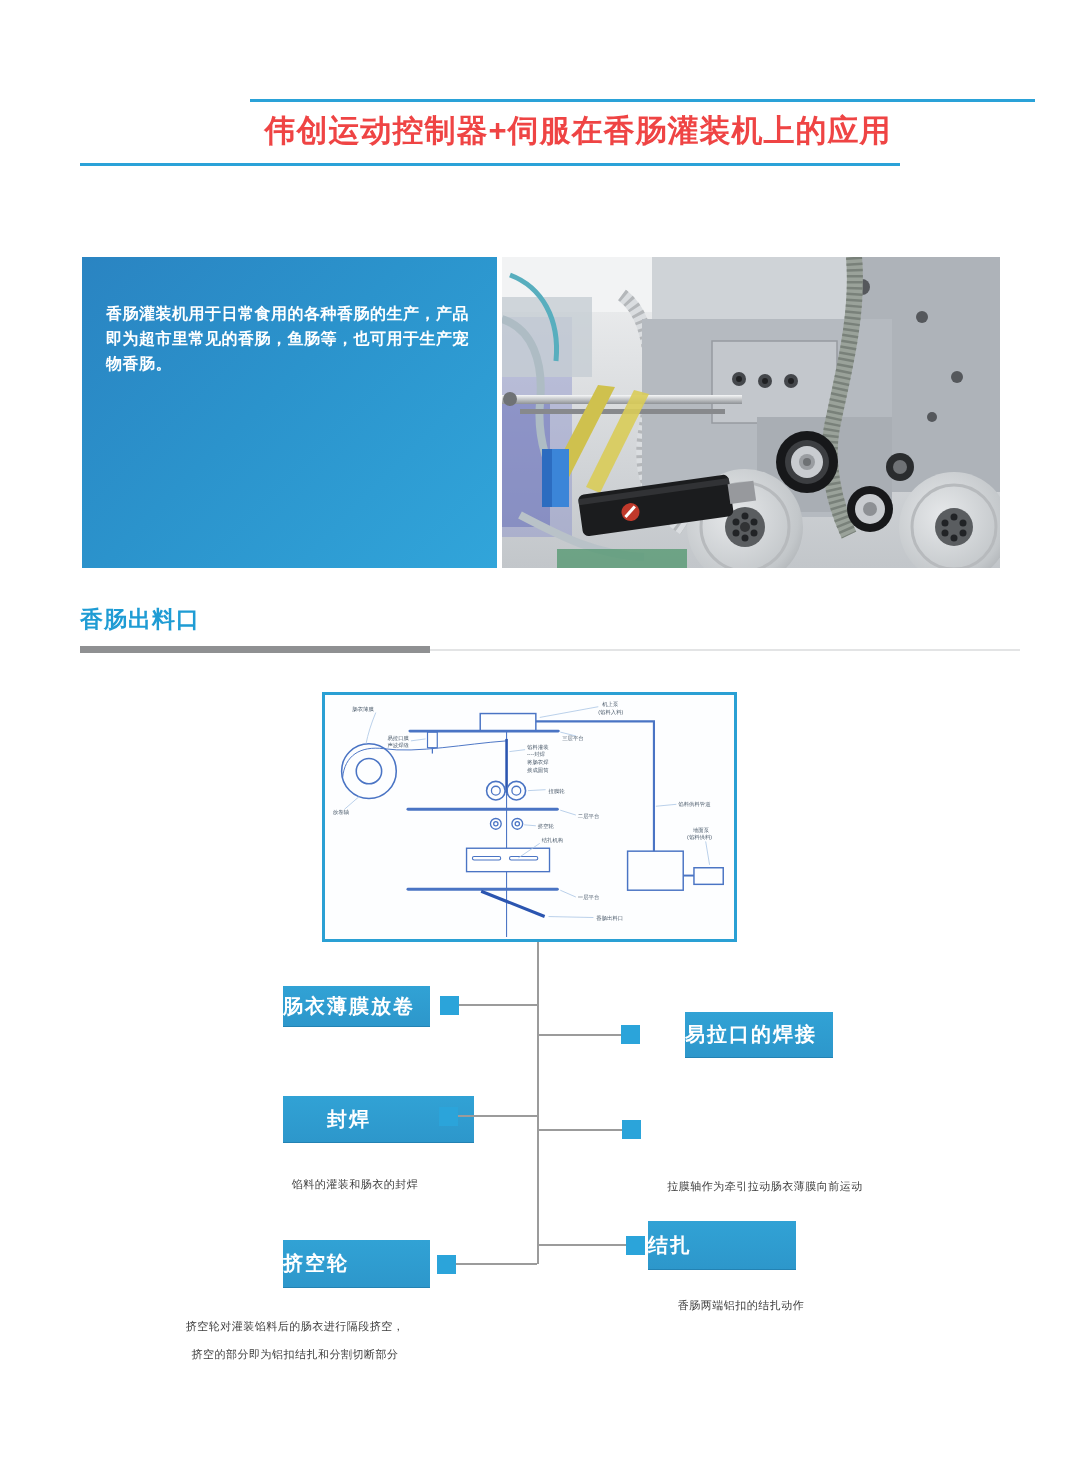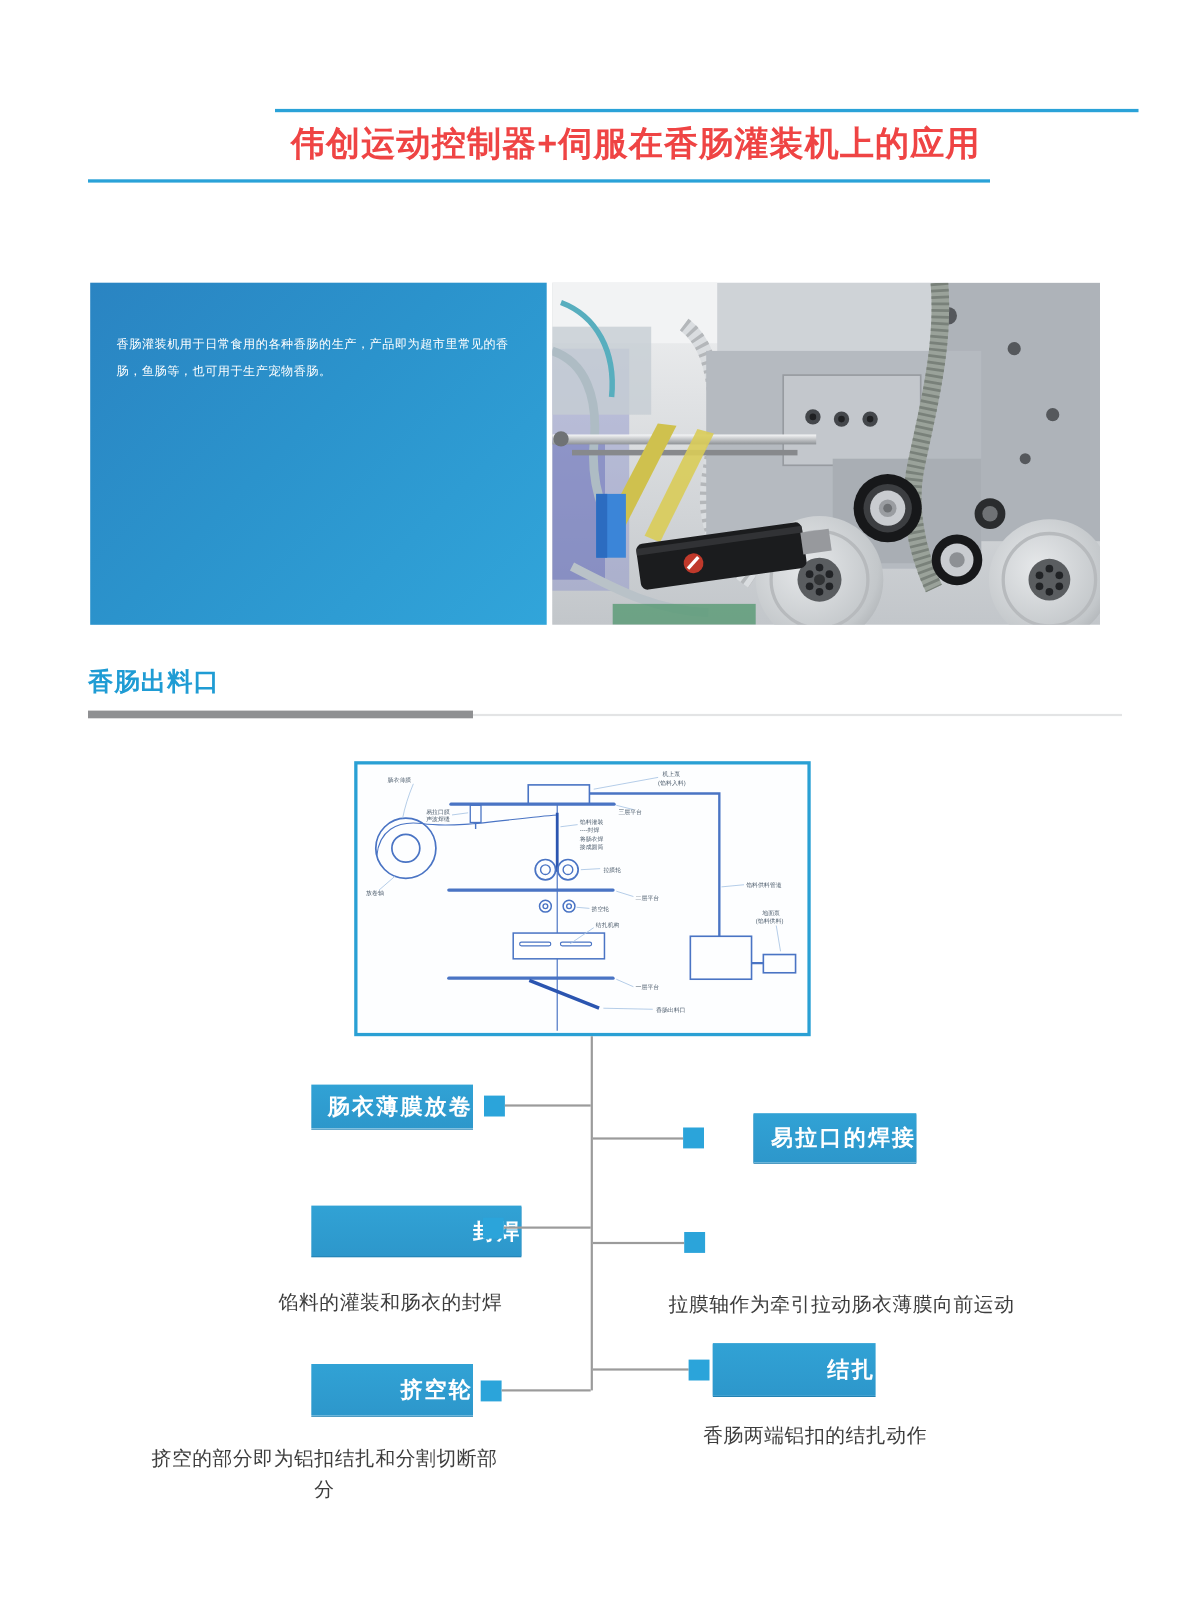--- a/index.html
+++ b/index.html
@@ -10,42 +10,42 @@
   
   #rule-top{left:250px;top:99px;width:785px;height:3px;background:#2aa2d8;}
   #page-title{left:250px;top:110px;width:656px;text-align:center;font-size:31px;font-weight:bold;
               color:#ef4444;letter-spacing:1px;}
   #rule-under-title{left:80px;top:163px;width:820px;height:3px;background:#2aa2d8;}
 
   
   #intro-panel{left:82px;top:257px;width:415px;height:311px;
                background:linear-gradient(135deg,#2a84c2 0%,#2b93cc 45%,#31a5da 100%);
                color:#ffffff;box-sizing:border-box;padding:44px 24px 0 24px;}
-  #intro-panel p{margin:0 0 15px 0;font-size:11px;line-height:25px;letter-spacing:.5px;}
+  #intro-panel p{margin:0 0 15px 0;font-size:16px;line-height:25px;letter-spacing:.5px;font-weight:bold;}
 
   
   #photo{left:502px;top:257px;width:498px;height:311px;overflow:hidden;background:#d7dadd;}
 
   
   #section-title{left:80px;top:604px;font-size:23px;font-weight:bold;color:#1f9cd4;letter-spacing:1px;}
   #section-rule-light{left:80px;top:649px;width:940px;height:2px;background:#e3e4e5;}
   #section-rule-dark{left:80px;top:646px;width:350px;height:7px;background:#8f9092;}
 
   
   #diagram-box{left:322px;top:692px;width:415px;height:250px;border:3px solid #2aa0d4;
                box-sizing:border-box;background:#fdfeff;}
 
   
   .vline{width:2px;background:#9b9b9b;}
   .hline{height:2px;background:#9b9b9b;}
   .flow-box{background:linear-gradient(180deg,#31a2d5 0%,#2d97cb 100%);color:#ffffff;
-            display:flex;align-items:center;justify-content:flex-end;font-weight:bold;
+            display:flex;align-items:center;justify-content:flex-start;font-weight:bold;
             font-size:20px;letter-spacing:2px;box-shadow:0 1px 0 #2382b3;}
   .flow-sq{width:19px;height:19px;background:#2ba4da;}
-  .caption{color:#3d3d3d;font-size:18px;letter-spacing:.5px;text-align:center;line-height:28px;}
+  .caption{color:#3d3d3d;font-size:11px;letter-spacing:.5px;text-align:center;line-height:28px;}
 </style>
 </head>
 <body>
 
 <div id="page">
 
   <div class="abs" id="rule-top"></div>
   <div class="abs" id="page-title">伟创运动控制器+伺服在香肠灌装机上的应用</div>
   <div class="abs" id="rule-under-title"></div>
 
@@ -274,16 +274,17 @@
   <div class="abs hline" style="left:456px;top:1263px;width:81px;"></div>
 
   <div class="abs hline" style="left:539px;top:1244px;width:87px;"></div>
   <div class="abs flow-sq" style="left:626px;top:1236px;"></div>
   <div class="abs flow-box" style="left:648px;top:1221px;width:148px;height:48px;">
     <span>结扎</span>
   </div>
 
   <div class="abs caption" style="left:636px;top:1291px;width:210px;">香肠两端铝扣的结扎动作</div>
   <div class="abs caption" style="left:130px;top:1312px;width:330px;">
+    <div>挤空轮对灌装馅料后的肠衣进行隔段挤空，</div>
     <div>挤空的部分即为铝扣结扎和分割切断部分</div>
   </div>
 
 </div>
 
 </body></html>

